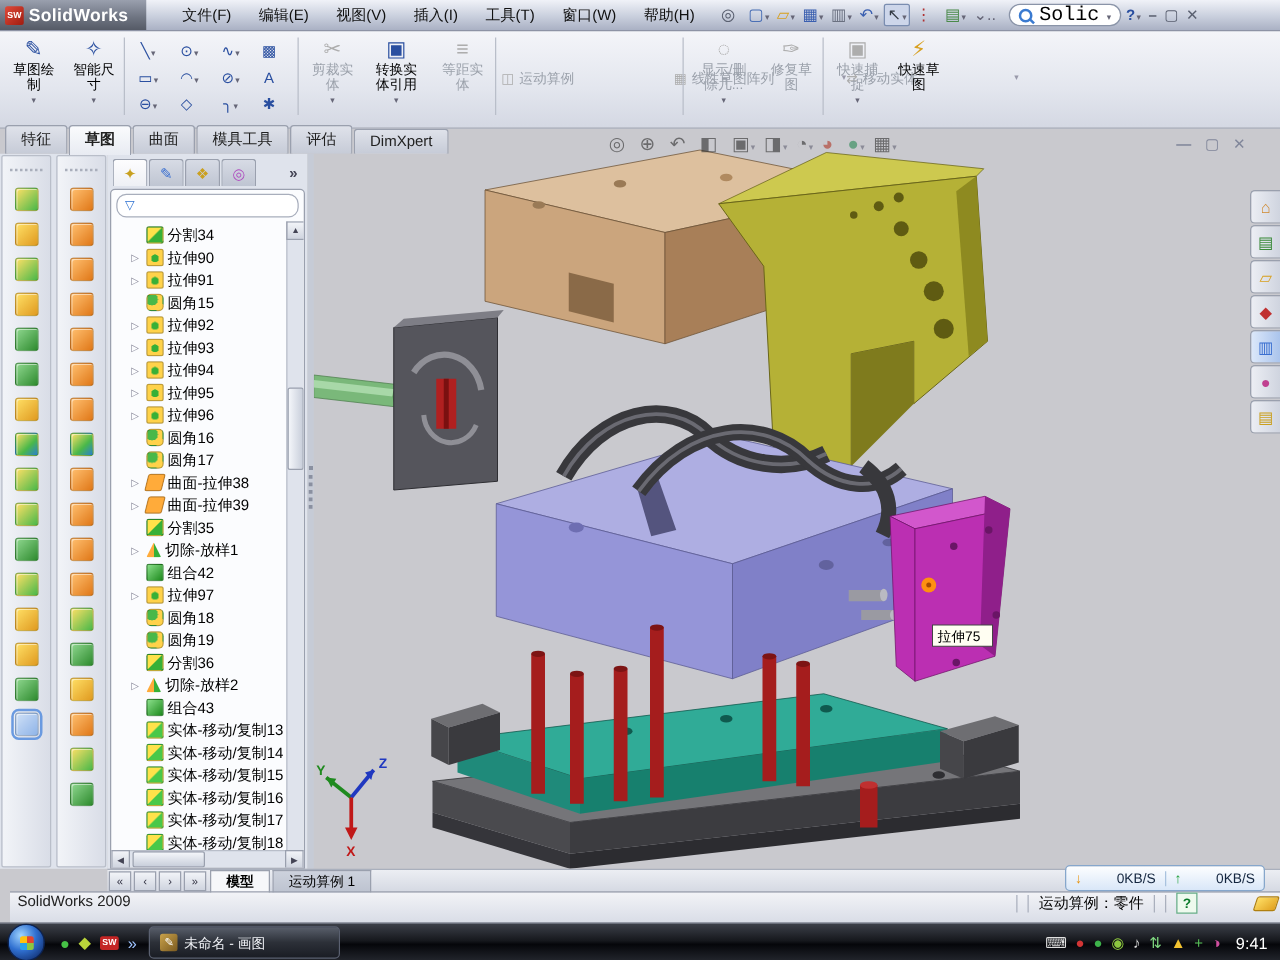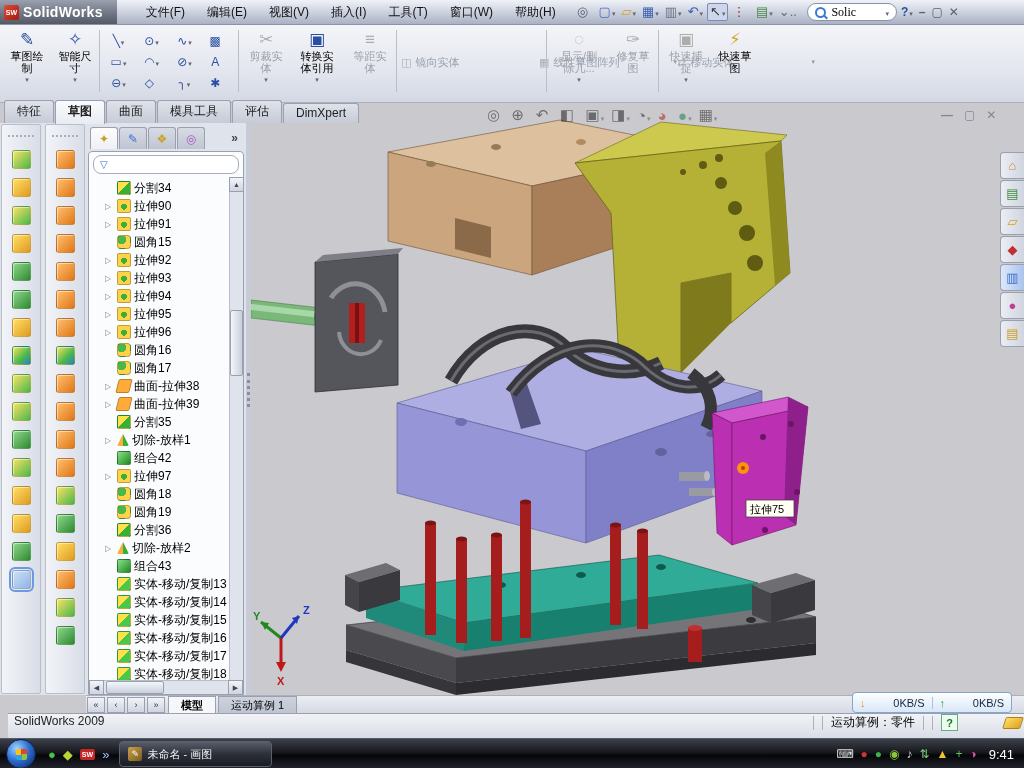--- a/index.html
+++ b/index.html
@@ -17,21 +17,21 @@
   .menu{padding:12px 11px;color:#111;}
   #qat{display:flex;align-items:center;margin-left:8px;gap:2px;}
   .qbtn{display:flex;align-items:center;padding:1px 2px;border-radius:2px;}
   .qbtn .g{font-size:13px;line-height:14px;}
   .qbtn.active{background:#cdd6ea;border:1px solid #7a8db0;}
   .dd::after{content:"▾";font-size:7px;color:#667;margin-left:1px;}
   #searchbox{display:flex;align-items:center;gap:3px;background:#fff;border:1px solid #8a94a8;
     border-radius:9px;height:16px;padding:0 7px;margin:0 4px;}
   .mag{width:7px;height:7px;border:2px solid #3a7ad0;border-radius:50%;position:relative;flex:none;}
   .mag::after{content:"";position:absolute;width:5px;height:2px;background:#3a7ad0;transform:rotate(45deg);right:-4px;bottom:-2px;}
-  #searchbox input{border:none;outline:none;width:48px;font-size:12px;font-family:Liberation Serif, serif;background:transparent;}
+  #searchbox input{border:none;outline:none;width:48px;font-size:16px;font-family:Liberation Mono, monospace;background:transparent;}
   .wctl{display:flex;gap:6px;margin:0 8px 0 6px;color:#5a6070;font-weight:bold;}
   .wctl span{font-size:12px;line-height:12px;}
   
   #cmdbar{position:absolute;left:0;top:24px;width:1024px;height:78px;
     background:linear-gradient(#f4f5f9,#e3e6ee 60%,#d4d8e3);border-bottom:1px solid #aab0bd;z-index:20;}
   #watermark{position:absolute;right:14px;top:-14px;font-size:86px;font-style:italic;font-weight:bold;
     color:rgba(110,120,145,.16);pointer-events:none;}
   .cmgroup{position:absolute;top:4px;height:68px;display:flex;}
   .cmsep{position:absolute;top:6px;width:1px;height:62px;background:#b9bec9;}
   .cmbig{width:46px;display:flex;flex-direction:column;align-items:center;justify-content:flex-start;gap:1px;padding-top:3px;}
@@ -332,21 +332,21 @@
       <span class="cmlbl">等距实
 体</span>
     </div>
   </div>
   <div class="cmsep" style="left:396px;"></div>
 
   <div class="cmgroup" style="left:401px;">
 
   <div class="cmrow disabled" style="width:138px;">
       <span class="cmico">◫</span>
-      <span>镜向实体</span>
+      <span>运动算例</span>
       <span class="rdd" style="visibility: hidden;">▾</span>
     </div>
       <div class="cmrow disabled" style="width:138px;">
       <span class="cmico">▦</span>
       <span>线性草图阵列</span>
       <span class="rdd">▾</span>
     </div>
       <div class="cmrow disabled" style="width:138px;">
       <span class="cmico">⇄</span>
       <span>移动实体</span>

